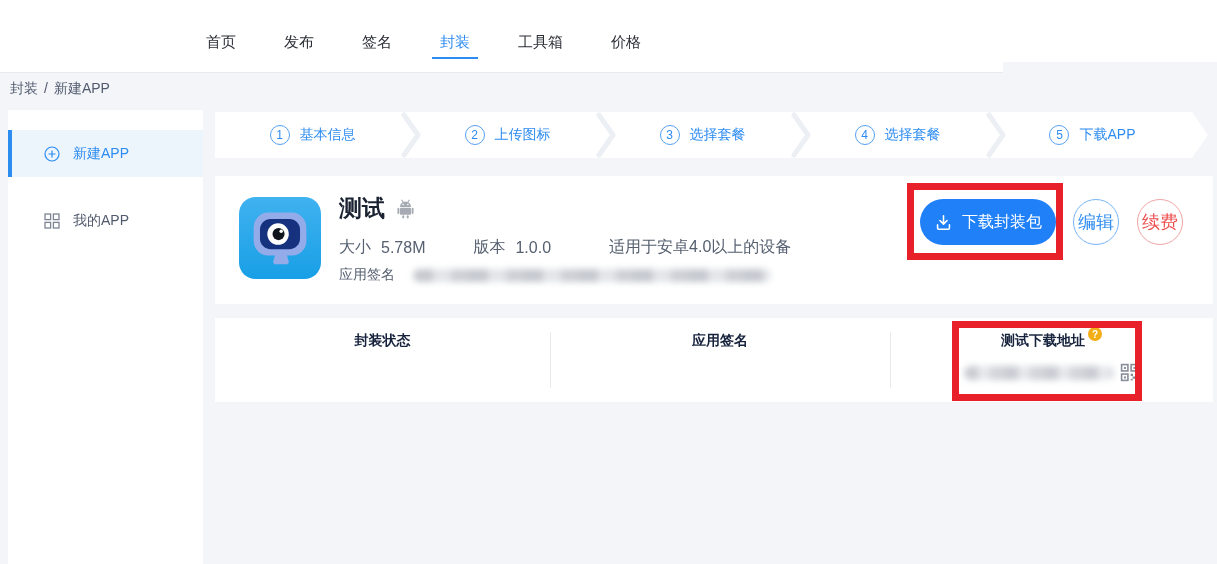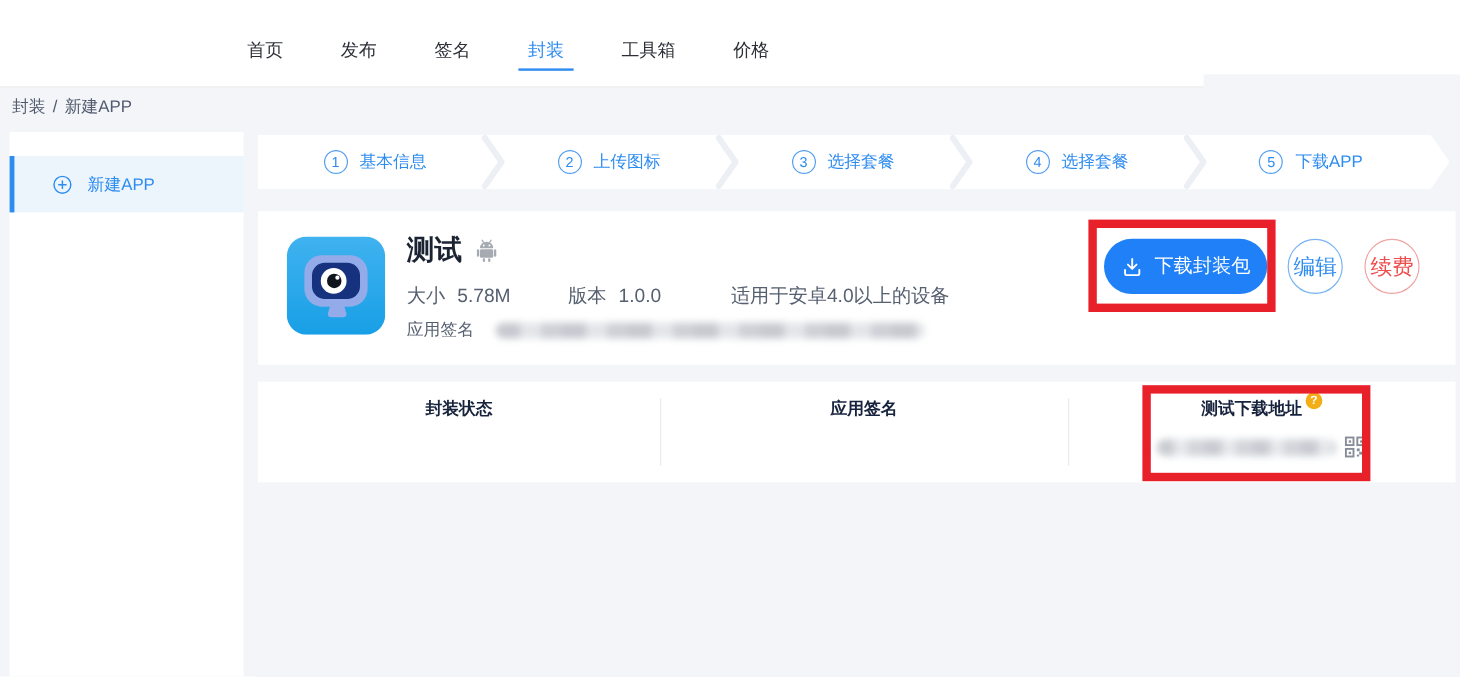--- a/index.html
+++ b/index.html
@@ -105,20 +105,29 @@
     <span>封装</span><span>/</span><span>新建APP</span>
   </div>
 
   <div class="sidebar">
     <div class="side-item active">
       <svg width="16" height="16" viewBox="0 0 16 16">
         <circle cx="8" cy="8" r="7" fill="none" stroke="#2d8cf0" stroke-width="1.2"></circle>
         <path d="M8 4.5 V11.5 M4.5 8 H11.5" stroke="#2d8cf0" stroke-width="1.2"></path>
       </svg>
       <span>新建APP</span>
+    </div>
+    <div class="side-item second">
+      <svg width="16" height="16" viewBox="0 0 16 16">
+        <rect x="1" y="1" width="5.6" height="5.6" fill="none" stroke="#7d8594" stroke-width="1.3"></rect>
+        <rect x="9.4" y="1" width="5.6" height="5.6" fill="none" stroke="#7d8594" stroke-width="1.3"></rect>
+        <rect x="1" y="9.4" width="5.6" height="5.6" fill="none" stroke="#7d8594" stroke-width="1.3"></rect>
+        <rect x="9.4" y="9.4" width="5.6" height="5.6" fill="none" stroke="#7d8594" stroke-width="1.3"></rect>
+      </svg>
+      <span>我的APP</span>
     </div>
   </div>
 
   <div class="steps">
     <div class="step" style="left:0">
       <span class="step-num">1</span>
       <span>基本信息</span>
     </div>
     <svg class="step-sep" style="left:186px" viewBox="0 0 22 46">
         <polyline points="3,3 17,23 3,43" fill="none" stroke="#eceff4" stroke-width="5" stroke-linecap="round" stroke-linejoin="round"></polyline>

